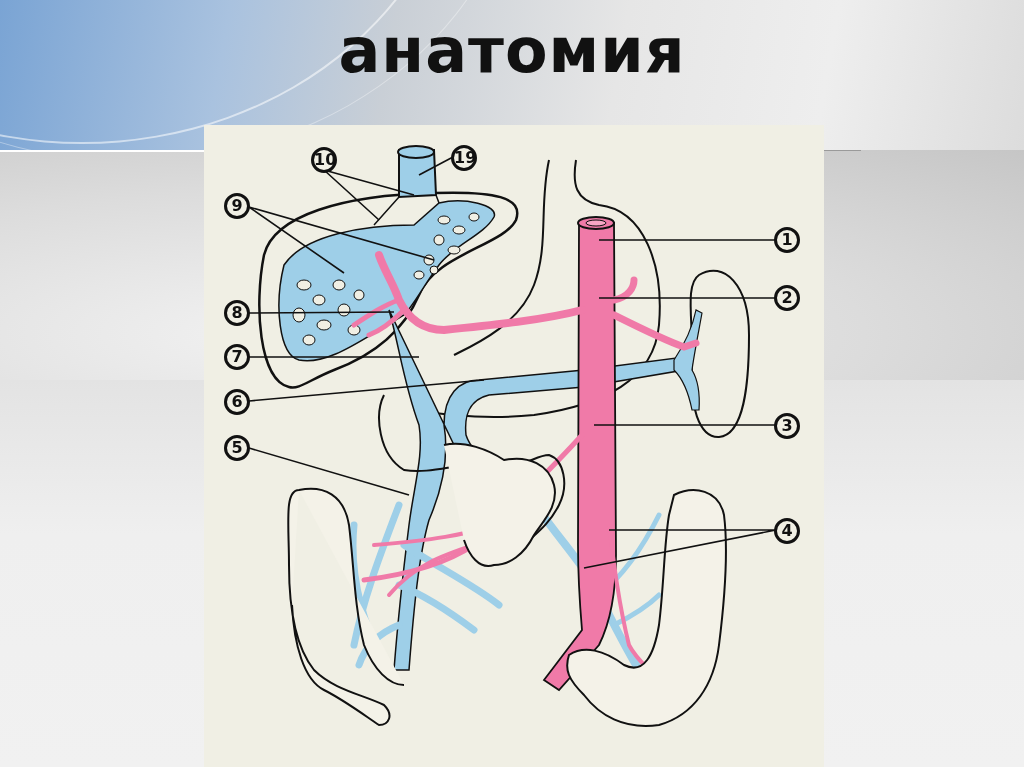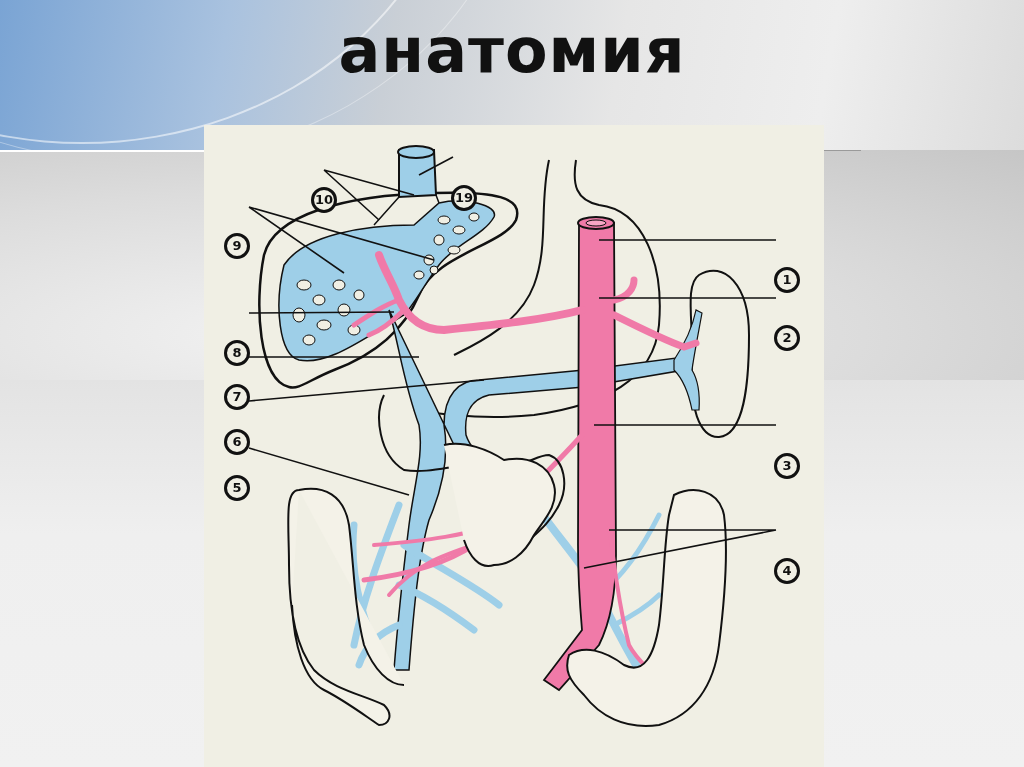--- a/index.html
+++ b/index.html
@@ -15,22 +15,22 @@
     background: radial-gradient(ellipse at 30% 80%, #f2f2f2 0%, #dcdcdc 55%, #c6c6c6 100%); }
   .bg-bottom { position:absolute; left:0; top:380px; width:1024px; height:387px;
     background: linear-gradient(180deg, #e3e3e3 0%, #efefef 40%, #f1f1f1 100%); }
   .rule { position:absolute; left:0; top:150px; width:205px; height:2px; background:#ffffff; }
   .rule-r { position:absolute; left:823px; top:150px; width:38px; height:1px; background:#9a9a9a; }
   .title { position:absolute; left:0; width:1024px; top:14px; text-align:center;
     font-size:62px; font-weight:bold; color:#111; letter-spacing:1px; }
   .panel { position:absolute; left:204px; top:125px; width:620px; height:642px; background:#f0efe4; }
   svg { position:absolute; left:0; top:0; }
   .callout { position:absolute; width:26px; height:26px; border:3px solid #111; border-radius:50%;
-    background:#f0efe4; box-sizing:border-box; text-align:center; font-weight:bold; font-size:13px;
-    line-height:20px; color:#111;margin-top:40px; }
+    background:#f0efe4; box-sizing:border-box; text-align:center; font-weight:bold; font-size:16px;
+    line-height:20px; color:#111; }
 </style>
 </head>
 <body>
 
 <div class="bg-top">
   <div class="bg-swoosh1"></div>
   <div class="bg-swoosh2"></div>
 </div>
 <div class="bg-mid"></div>
 <div class="bg-bottom"></div>

